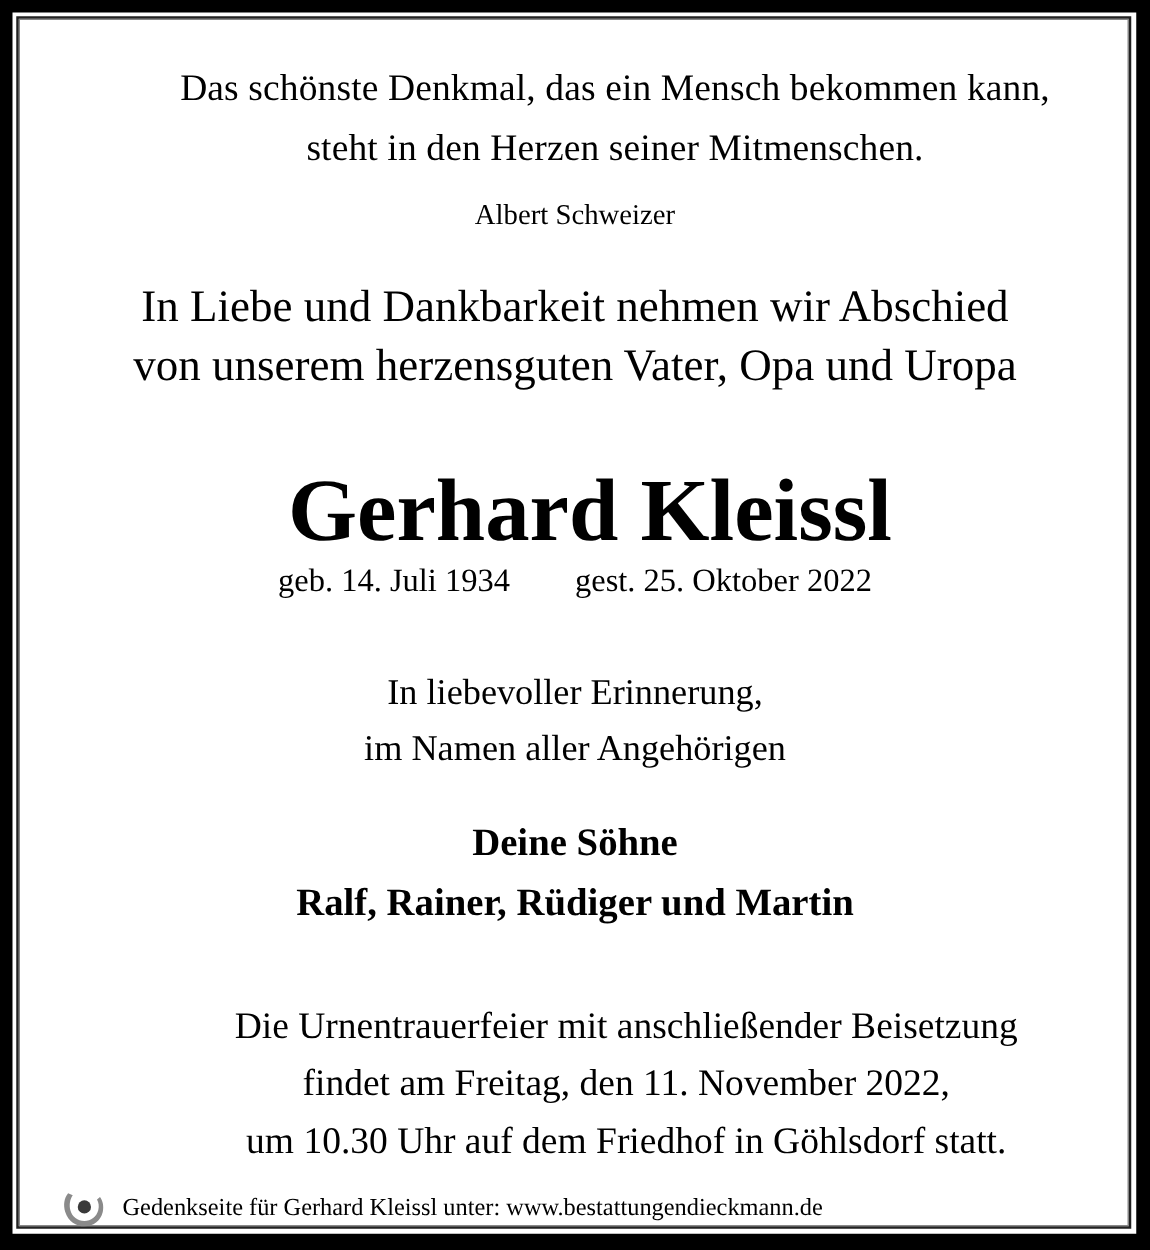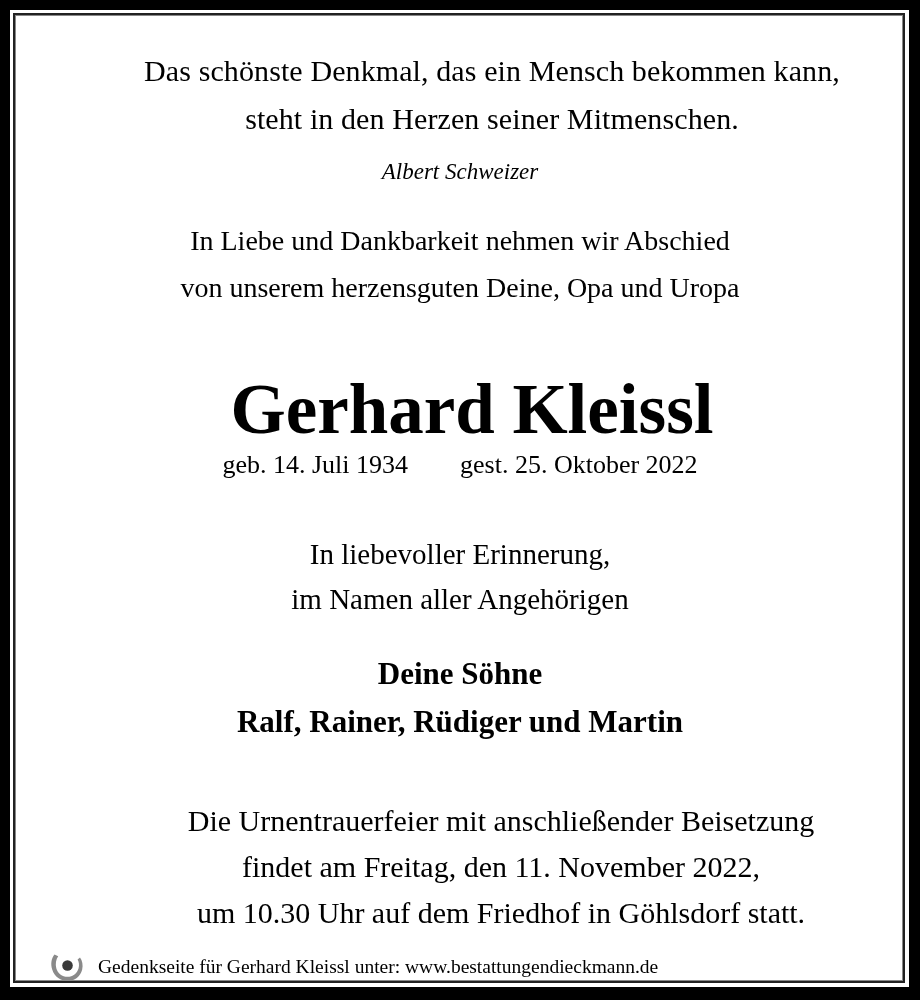--- a/index.html
+++ b/index.html
@@ -17,22 +17,22 @@
     position: absolute; left: 13px; top: 13px; right: 15px; bottom: 17px;
     border: 2px solid #222;
     box-shadow: inset 0 0 0 1px #888;
     background: #fff;
   }
   .line {
     position: absolute; left: 0; width: 920px; text-align: center;
     white-space: nowrap; line-height: 1;
   }
   .quote { font-size: 30px; letter-spacing: 0.1px; margin-left: 32px; }
-  .author { font-style: italic; font-size: 23px; }
-  .intro { font-size: 28px; }
+  .author { font-size: 23px; }
+  .intro { font-size: 36px; }
   .name { font-weight: bold; font-size: 71px; margin-left: 12px; }
   .dates { font-size: 26px; }
   .dates .gap { display: inline-block; width: 52px; }
   .memory { font-size: 29px; text-align: center; }
   .sons { font-weight: bold; font-size: 31px; }
   .ceremony { font-size: 30px; padding-left: 41px; }
   .footer {
     position: absolute; left: 48px; top: 951px; height: 32px;
     display: flex; align-items: center; white-space: nowrap;
   }
@@ -48,21 +48,21 @@
 <div>
 
   <div>
     <div class="line quote" style="top:56px">Das schönste Denkmal, das ein Mensch bekommen kann,</div>
     <div class="line quote" style="top:104px">steht in den Herzen seiner Mitmenschen.</div>
     <div class="line author" style="top:160px">Albert Schweizer</div>
   </div>
 
   <div>
     <div class="line intro" style="top:227px">In Liebe und Dankbarkeit nehmen wir Abschied</div>
-    <div class="line intro" style="top:274px">von unserem herzensguten Deine, Opa und Uropa</div>
+    <div class="line intro" style="top:274px">von unserem herzensguten Vater, Opa und Uropa</div>
   </div>
 
   <div class="line name" style="top:374px">Gerhard Kleissl</div>
 
   <div class="line dates" style="top:452px">
     <span>geb. 14. Juli 1934</span><span class="gap"></span><span>gest. 25. Oktober 2022</span>
   </div>
 
   <div>
     <div class="line memory" style="top:540px">In liebevoller Erinnerung,</div>

